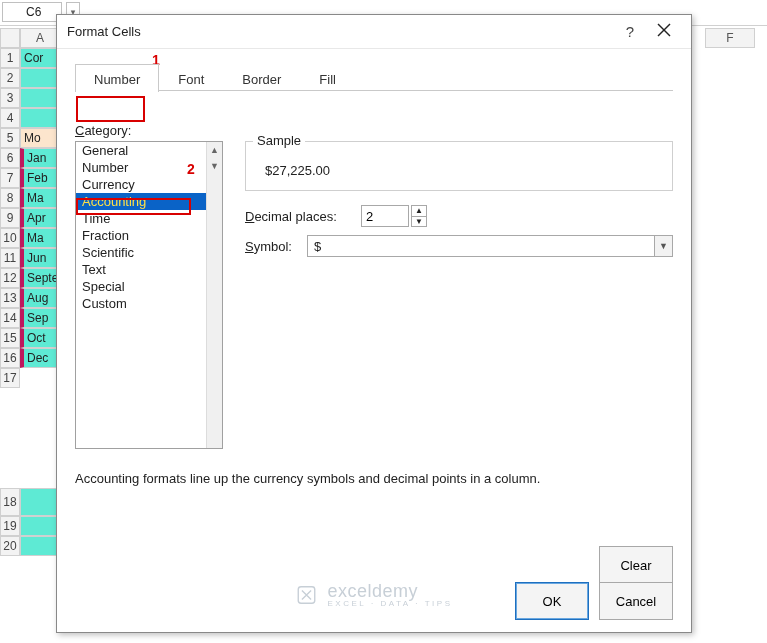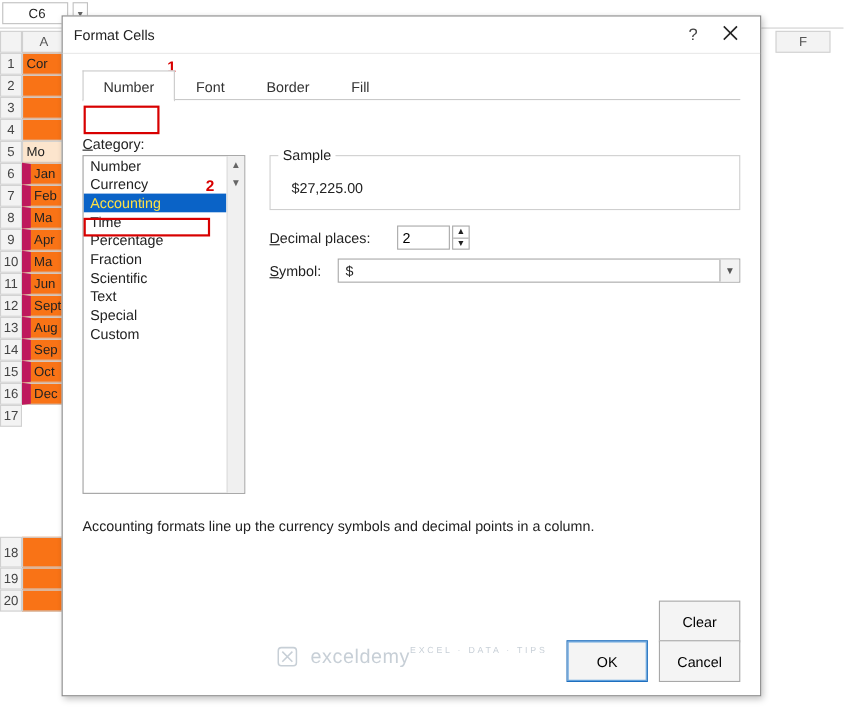--- a/index.html
+++ b/index.html
@@ -12,25 +12,25 @@
   .namebox { position: absolute; left: 2px; top: 2px; width: 60px; height: 20px; border: 1px solid #c0c0c0; padding: 2px 23px; background: #fff; font-size: 12px; }
   .namebox-dd { position: absolute; left: 66px; top: 2px; width: 14px; height: 20px; border: 1px solid #c0c0c0; display: flex; align-items:center; justify-content:center; font-size: 9px; color:#666; }
 
   .grid { position: absolute; left: 0; top: 28px; bottom: 0; right: 0; }
   .corner { position: absolute; left:0; top:0; width:20px; height:20px; border:1px solid #d0d0d0; background:#f3f3f3; }
   .colhead { position: absolute; top:0; height:20px; border:1px solid #d0d0d0; background:#f3f3f3; text-align:center; font-size:12px; color:#555; line-height:18px; }
   .colA { left:20px; width:40px; }  
   .colF { left:705px; width:50px; }
 
   .rowhead { position: absolute; left:0; width:20px; height:20px; border:1px solid #d0d0d0; background:#f3f3f3; text-align:center; font-size:12px; color:#444; line-height:18px; }
-  .cell { position: absolute; height:20px; border:1px solid #d0d0d0; padding:1px 3px; overflow:hidden; white-space:nowrap; font-size:12px; line-height:17px; background:#f97316; }
+  .cell { position: absolute; height:20px; border:1px solid #d0d0d0; padding:1px 3px; overflow:hidden; white-space:nowrap; font-size:12px; line-height:17px; background:#5eead4; }
   .cellA { left:20px; width:40px; }
 
   .row5-color { background:#fce5cd !important; }
-  .left-green-border { border-left: 8px solid #be185d; }
+  .left-green-border { border-left: 4px solid #be185d; }
 
   
   .dialog {
     position: absolute; left: 56px; top: 14px; width: 636px; height: 619px;
     background: #ffffff; border: 1px solid #888; box-shadow: 2px 2px 6px rgba(0,0,0,.25);
   }
   .dlg-titlebar { height: 34px; display:flex; align-items:center; padding: 0 10px; border-bottom: 1px solid #e8e8e8; }
   .dlg-title { flex:1; font-size: 13px; }
   .dlg-help { width:34px; text-align:center; font-size:15px; color:#444; cursor:pointer; }
   .dlg-close { width:34px; text-align:center; cursor:pointer; }
@@ -79,21 +79,21 @@
 
   .desc { position:absolute; left:0; right:0; top: 348px; font-size:13px; color:#222; }
 
   .dlg-buttons { position:absolute; right:18px; bottom:12px; display:flex; gap:10px; align-items:center; }
   .btn { min-width:74px; height:38px; border:1px solid #a8a8a8; background:#f4f4f4; font-size:13px; cursor:pointer; padding:0 12px; }
   .btn.primary { border:1px solid #1e6fbf; box-shadow: inset 0 0 0 1px #69a7e0; }
   .clear-row { position:absolute; right:18px; bottom:48px; }
 
   .watermark { position:absolute; left:50%; bottom:24px; transform:translateX(-50%); display:flex; align-items:center; gap:10px; opacity:.55; pointer-events:none; }
   .wm-icon { width:22px; height:22px; }
-  .wm-text { display:flex; flex-direction:row; line-height:1; }
+  .wm-text { display:flex; flex-direction:column; line-height:1; }
   .wm-main { font-size:18px; color:#9aa8b6; letter-spacing:.5px; }
   .wm-sub  { font-size:8px; color:#9aa8b6; letter-spacing:2.5px; }
 </style>
 </head>
 <body>
 
 <div class="sheet-frame">
   <div class="namebox-row">
     <div class="namebox">C6</div>
     <div class="namebox-dd">▾</div>
@@ -172,25 +172,25 @@
       <div class="tab">Border</div>
       <div class="tab">Fill</div>
     </div>
     <div class="tab-number-ring"></div>
 
     <div class="content">
 
       <div class="cat-label"><span class="u">C</span><span>ategory:</span></div>
       <div class="cat-list-wrap">
         <div class="cat-list">
+          <div class="cat-item">General</div>
           <div class="cat-item">Number</div>
           <div class="cat-item">Currency</div>
           <div class="cat-item selected">Accounting</div>
           <div class="cat-item">Time</div>
-          <div class="cat-item">Percentage</div>
           <div class="cat-item">Fraction</div>
           <div class="cat-item">Scientific</div>
           <div class="cat-item">Text</div>
           <div class="cat-item">Special</div>
           <div class="cat-item">Custom</div>
         </div>
         <div class="cat-scroll">
           <div class="up">▲</div>
           <div style="flex:1"></div>
           <div class="dn">▼</div>

